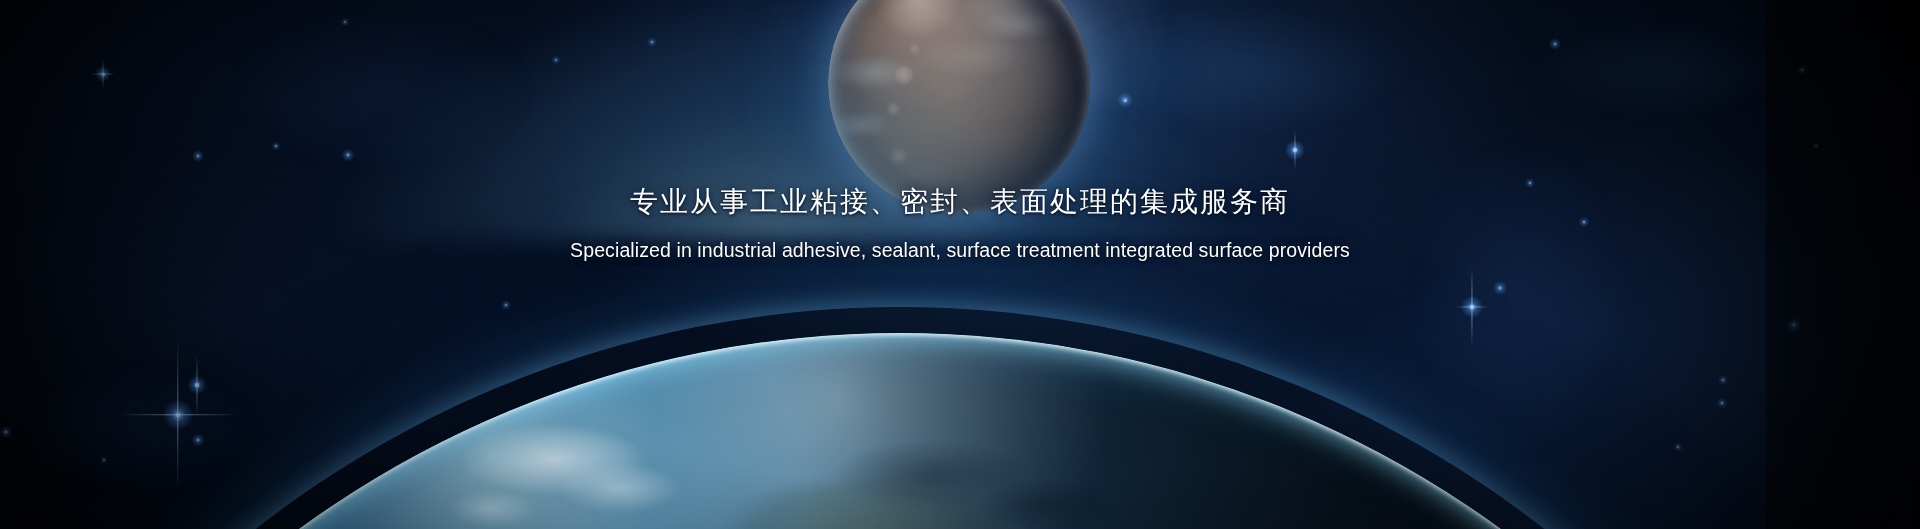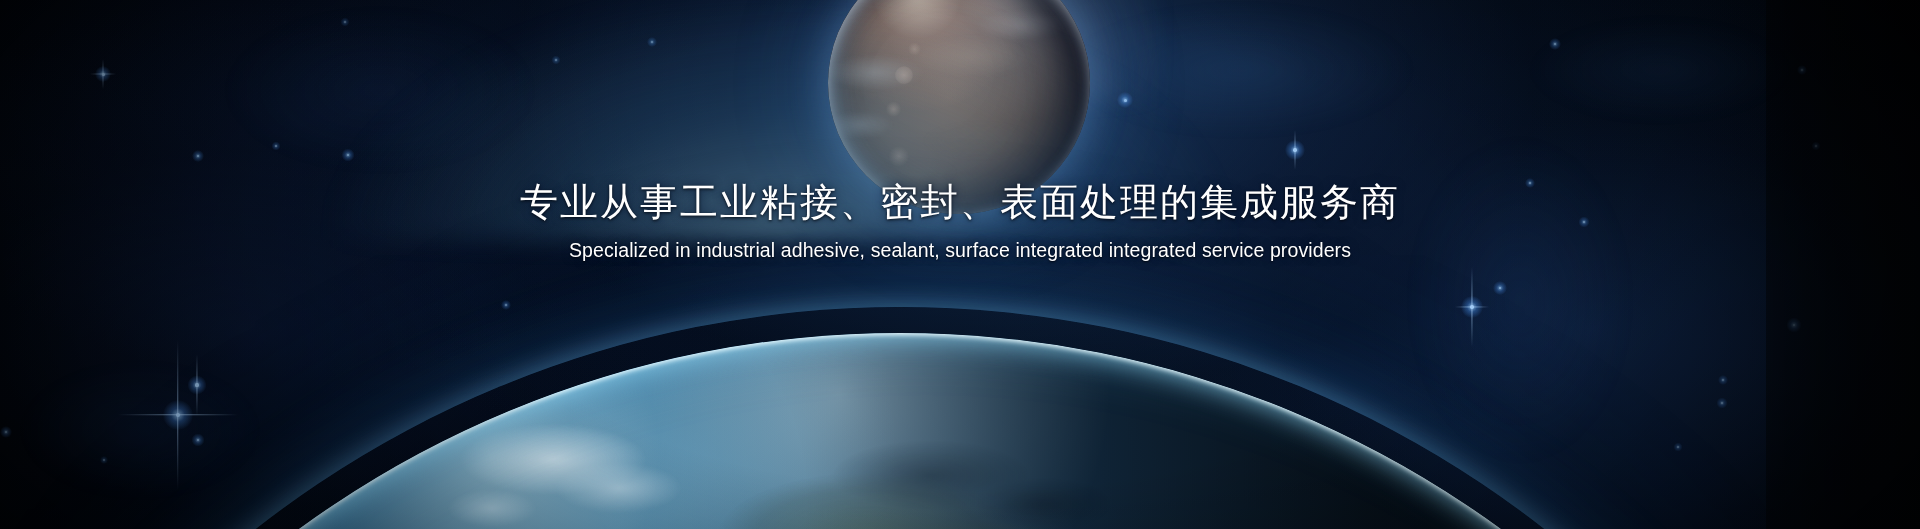--- a/index.html
+++ b/index.html
@@ -229,21 +229,21 @@
 
   
   #caption {
     position:absolute;
     left:0; right:0; top:178px;
     text-align:center;
     z-index:40;
   }
   #headline-cn {
     font-family:"Liberation Serif", "DejaVu Serif", serif;
-    font-size:38px;
+    font-size:28px;
     line-height:48px;
     letter-spacing:2px;
     color:#ffffff;
     text-shadow:0 0 10px rgba(8,24,54,0.95), 0 1px 3px rgba(0,0,0,0.85);
     white-space:nowrap;
   }
   #subhead-en {
     margin-top:12px;
     font-family:"Liberation Sans", sans-serif;
     font-size:19.5px;
@@ -372,16 +372,16 @@
     </div>
     <div id="earth-atmo"></div>
   </div>
   <div id="earth-atmo-hi"></div>
 
   <div class="layer" id="right-shade"></div>
   <div class="layer" id="vignette"></div>
 
   <div id="caption">
     <div id="headline-cn">专业从事工业粘接、密封、表面处理的集成服务商</div>
-    <div id="subhead-en">Specialized in industrial adhesive, sealant, surface integrated integrated service providers</div>
+    <div id="subhead-en">Specialized in industrial adhesive, sealant, surface treatment integrated surface providers</div>
   </div>
 
 </div>
 
 </body></html>

